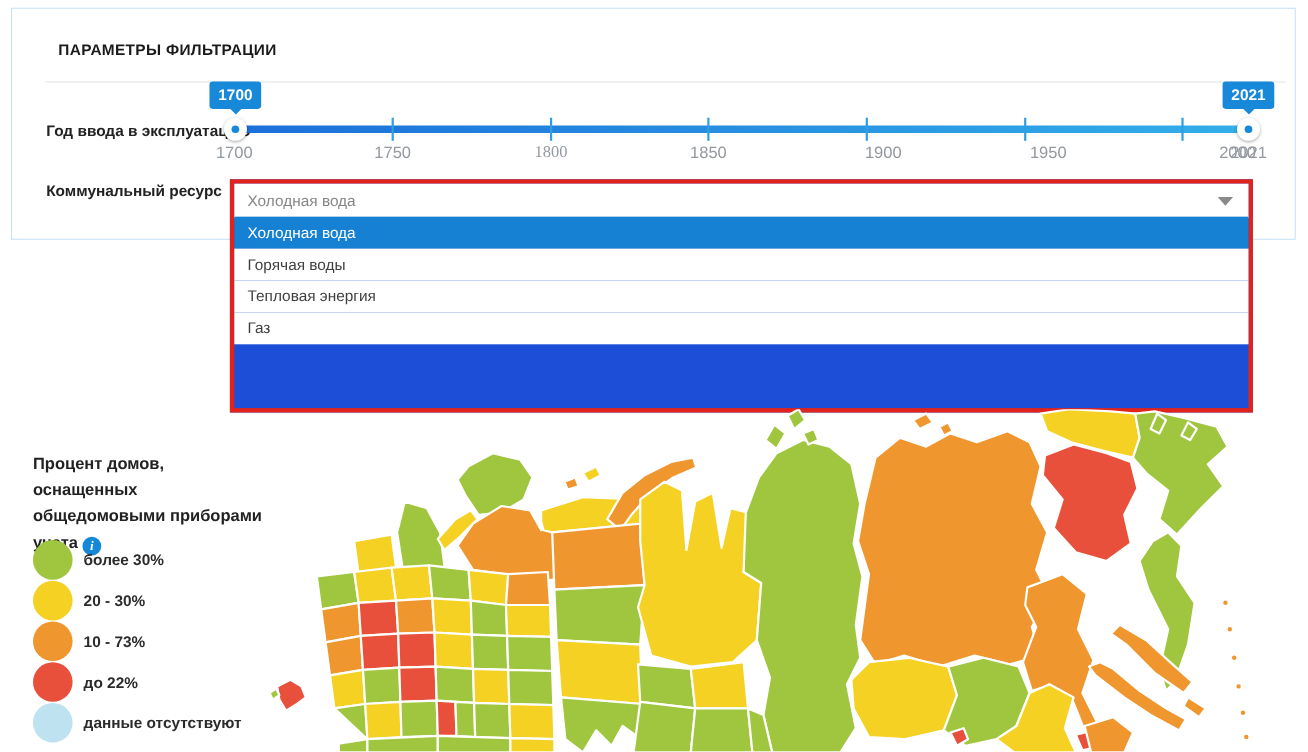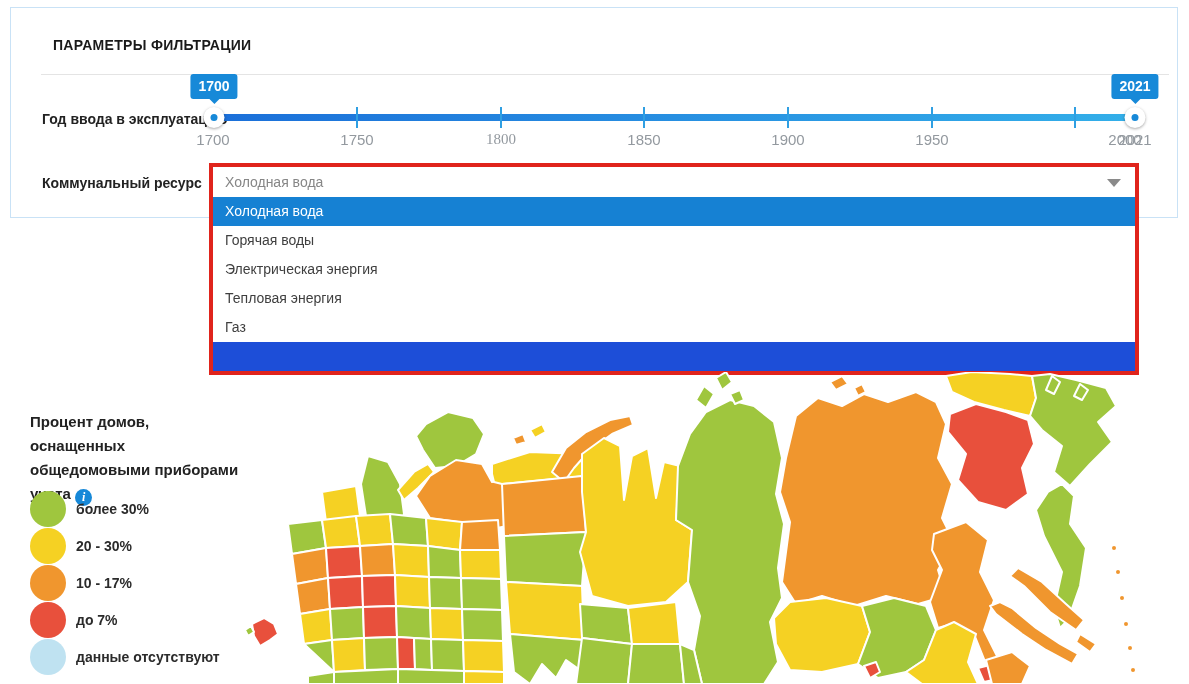--- a/index.html
+++ b/index.html
@@ -79,65 +79,64 @@
     <div class="slider-tick" style="left:143px;"></div>
     <div class="slider-tick" style="left:287px;"></div>
     <div class="slider-tick" style="left:430px;"></div>
     <div class="slider-tick" style="left:574px;"></div>
     <div class="slider-tick" style="left:718px;"></div>
     <div class="slider-tick" style="left:861px;"></div>
     <div class="tick-label" style="left:0;">1700</div>
     <div class="tick-label" style="left:144px;">1750</div>
     <div class="tick-label" style="left:288px;font-family:Liberation Serif, serif;">1800</div>
     <div class="tick-label" style="left:431px;">1850</div>
-    <div class="tick-label" style="left:575px;">1900</div>
-    <div class="tick-label" style="left:719px;">1950</div>
+    <div class="tick-label" style="left:590px;">1900</div>
+    <div class="tick-label" style="left:740px;">1950</div>
     <div class="tick-label" style="left:912px;">2000</div>
     <div class="tick-label" style="left:922px;">2021</div>
     <div class="badge" style="left:1px;">1700</div>
     <div class="badge" style="left:922px;">2021</div>
     <div class="handle" style="left:1px;"></div>
     <div class="handle" style="left:922px;"></div>
   </div>
 
-  <div class="row-label" style="top:175px;">Коммунальный ресурс</div>
+  <div class="row-label" style="top:165px;">Коммунальный ресурс</div>
 
   <div class="red-box">
     <div class="select">
       <div class="select-value">Холодная вода</div>
       <div class="chevron"></div>
     </div>
     <div class="dd-list">
       <div class="dd-option selected">Холодная вода</div>
       <div class="dd-option">Горячая воды</div>
-      <div class="dd-option">Электрическая энергия</div>
       <div class="dd-option">Тепловая энергия</div>
       <div class="dd-option">Газ</div>
     </div>
   </div>
 
   <div class="legend">
     <div class="legend-title"><span>Процент домов, оснащенных общедомовыми приборами учета</span>
       <span class="info-icon">i</span>
     </div>
     <div class="legend-item" style="top:81px;">
       <div class="legend-swatch" style="background: rgb(159, 198, 62);"></div>
       <div class="legend-label">более 30%</div>
     </div>
     <div class="legend-item" style="top:118px;">
       <div class="legend-swatch" style="background: rgb(245, 209, 35);"></div>
       <div class="legend-label">20 - 30%</div>
     </div>
     <div class="legend-item" style="top:155px;">
       <div class="legend-swatch" style="background: rgb(240, 150, 46);"></div>
-      <div class="legend-label">10 - 17%</div>
+      <div class="legend-label">10 - 73%</div>
     </div>
     <div class="legend-item" style="top:192px;">
       <div class="legend-swatch" style="background: rgb(232, 80, 60);"></div>
-      <div class="legend-label">до 7%</div>
+      <div class="legend-label">до 22%</div>
     </div>
     <div class="legend-item" style="top:229px;">
       <div class="legend-swatch" style="background: rgb(191, 226, 241);"></div>
       <div class="legend-label">данные отсутствуют</div>
     </div>
   </div>
 
   <div class="map" id="map">
     <svg width="959" height="312" viewBox="0 0 959 312" xmlns="http://www.w3.org/2000/svg">
 

